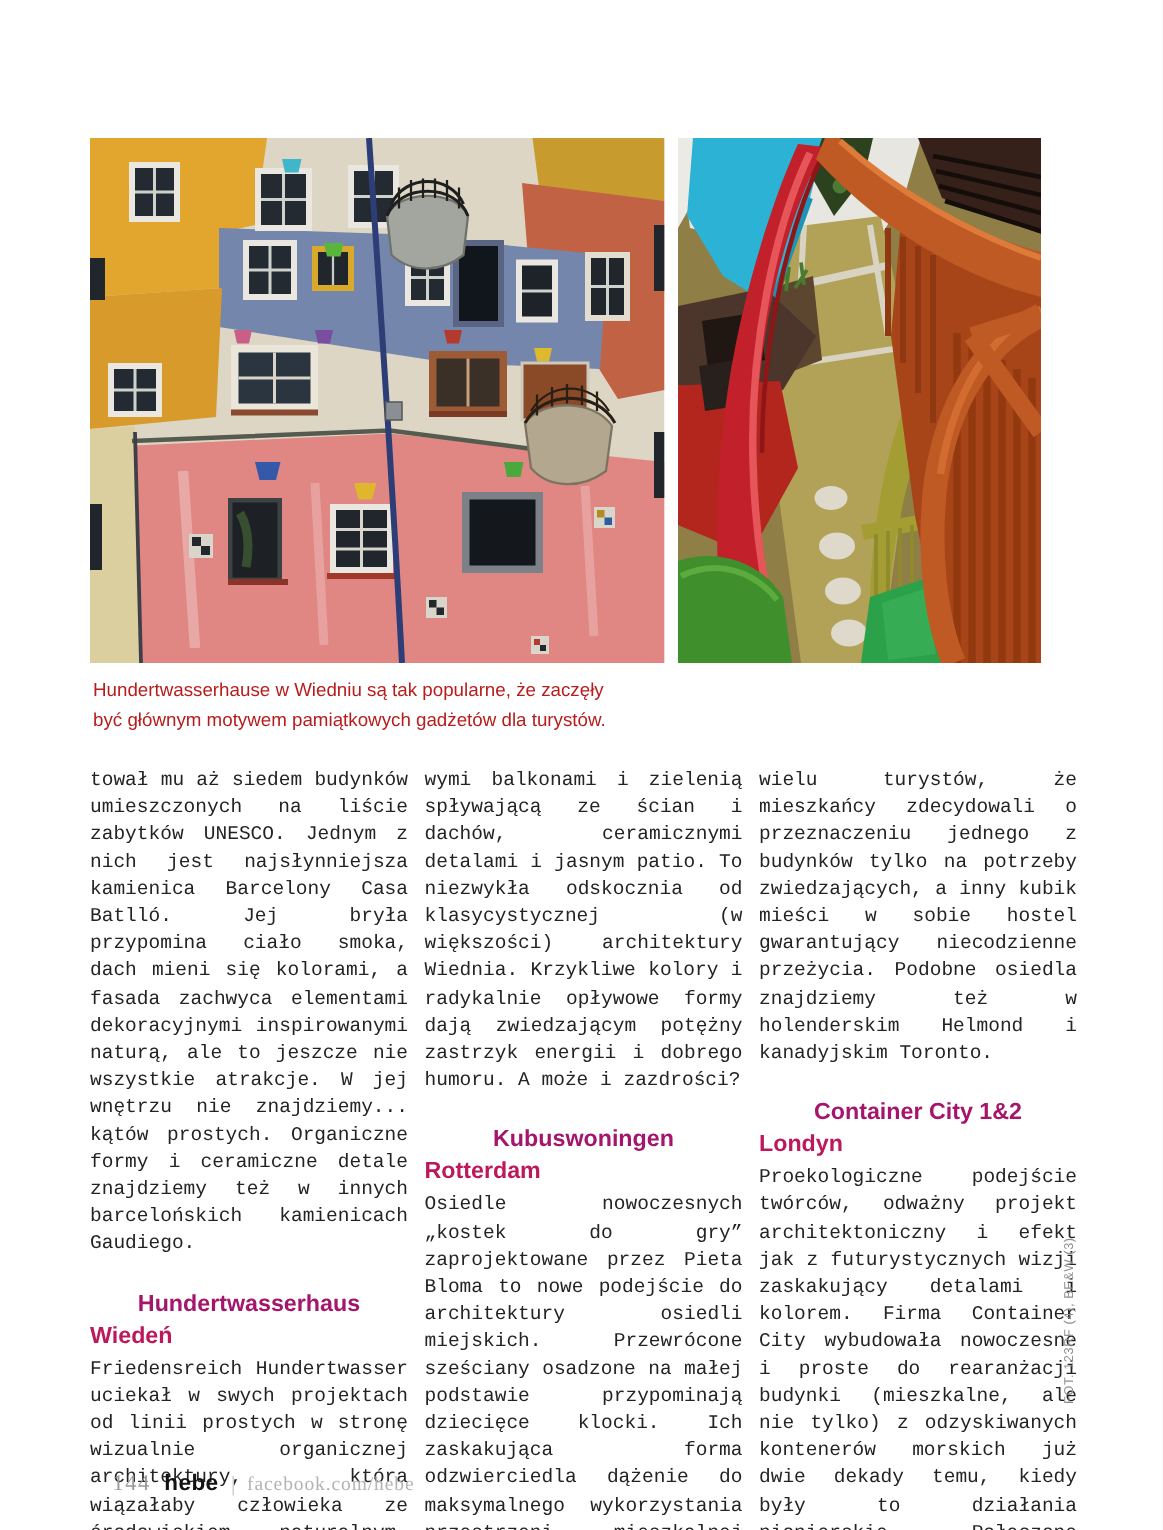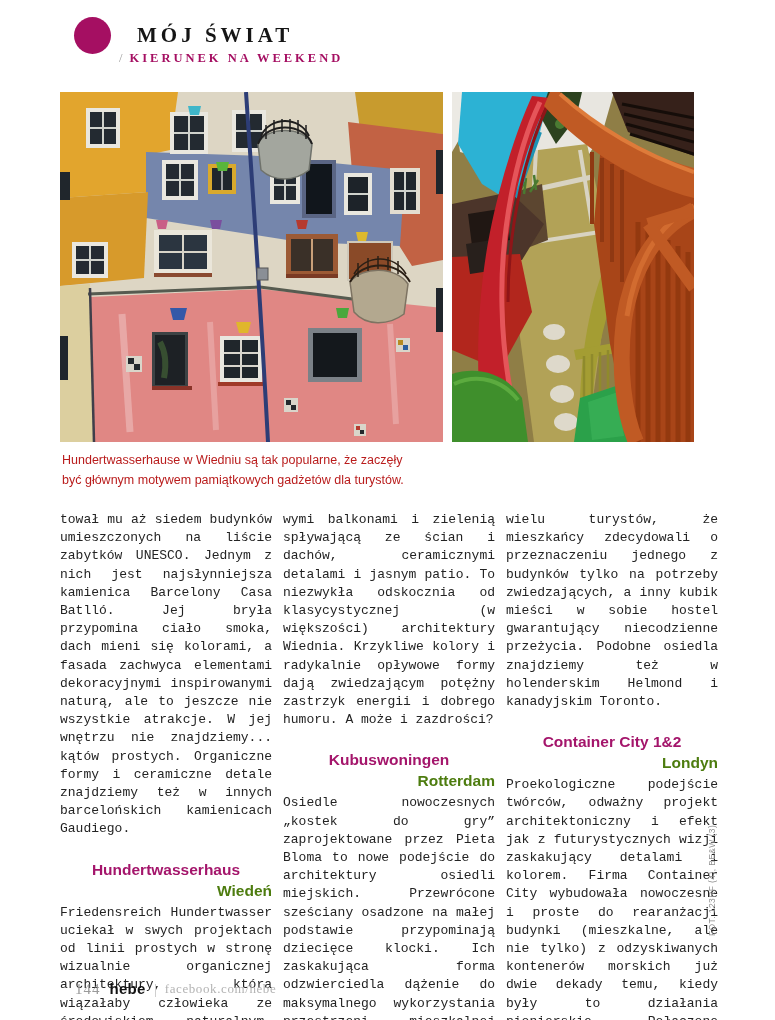--- a/index.html
+++ b/index.html
@@ -49,50 +49,43 @@
     margin:0;font-size:13px;line-height:18.2px;color:var(--body-text);
     text-align:justify;
     font-family:Liberation Mono, monospace;
   }
   .sec-title{
     margin:20px 0 0 0;text-align:center;
     font:700 15.5px/21px "Liberation Sans","DejaVu Sans",sans-serif;
     color:var(--heading);
   }
   .sec-city{
-    margin:0 0 3px 0;text-align:right;
+    margin:0 0 3px 0;text-align:left;
     font:700 15.5px/21px "Liberation Sans","DejaVu Sans",sans-serif;
-    color:#4d7c0f;
+    color:#be185d;
   }
   
   .photo-credit{
     position:absolute;left:706px;top:840px;height:96px;
     writing-mode:vertical-rl;transform:rotate(180deg);
     font:400 8.5px/12px "Liberation Sans","DejaVu Sans",sans-serif;
     color:#8f8f8f;letter-spacing:.4px;white-space:nowrap;
   }
   
   .footer{position:absolute;left:75px;top:981px;display:flex;align-items:flex-end;gap:9px;}
   .page-number{font:400 15px/16px "Liberation Serif",serif;color:#9a9a9a;letter-spacing:1px;}
   .brand-logo{font:700 15px/16px "Liberation Sans","DejaVu Sans",sans-serif;color:#121212;letter-spacing:.3px;}
   .footer-divider{width:1px;height:13px;background:#cfcfcf;}
   .footer-link{font:400 13px/16px "Liberation Serif",serif;color:#b3b3b3;letter-spacing:.6px;}
 </style>
 </head>
 <body>
 
 <div class="page">
 
-  <div class="masthead">
-    <div class="brand-dot"></div>
-    <div class="masthead-text">
-      <div class="section-title">MÓJ ŚWIAT</div>
-      <div class="subsection"><span class="slash">/</span><span>KIERUNEK NA WEEKEND</span></div>
-    </div>
-  </div>
 
   <div class="photo-row">
 
     <svg class="photo" width="383" height="350" viewBox="0 0 383 350">
       <rect width="383" height="350" fill="#ddd6c4"></rect>
 
       <path d="M0,0 L118,0 L110,58 L92,62 L88,100 L0,106 Z" fill="#e2a52d"></path>
       <path d="M295,0 L383,0 L383,42 L300,38 Z" fill="#c89b2e"></path>
       <path d="M288,30 L383,42 L383,168 L352,174 L318,120 L292,80 Z" fill="#c26244"></path>
       <path d="M86,60 L200,64 L345,78 L340,154 L240,150 L86,126 Z" fill="#7586ac"></path>

